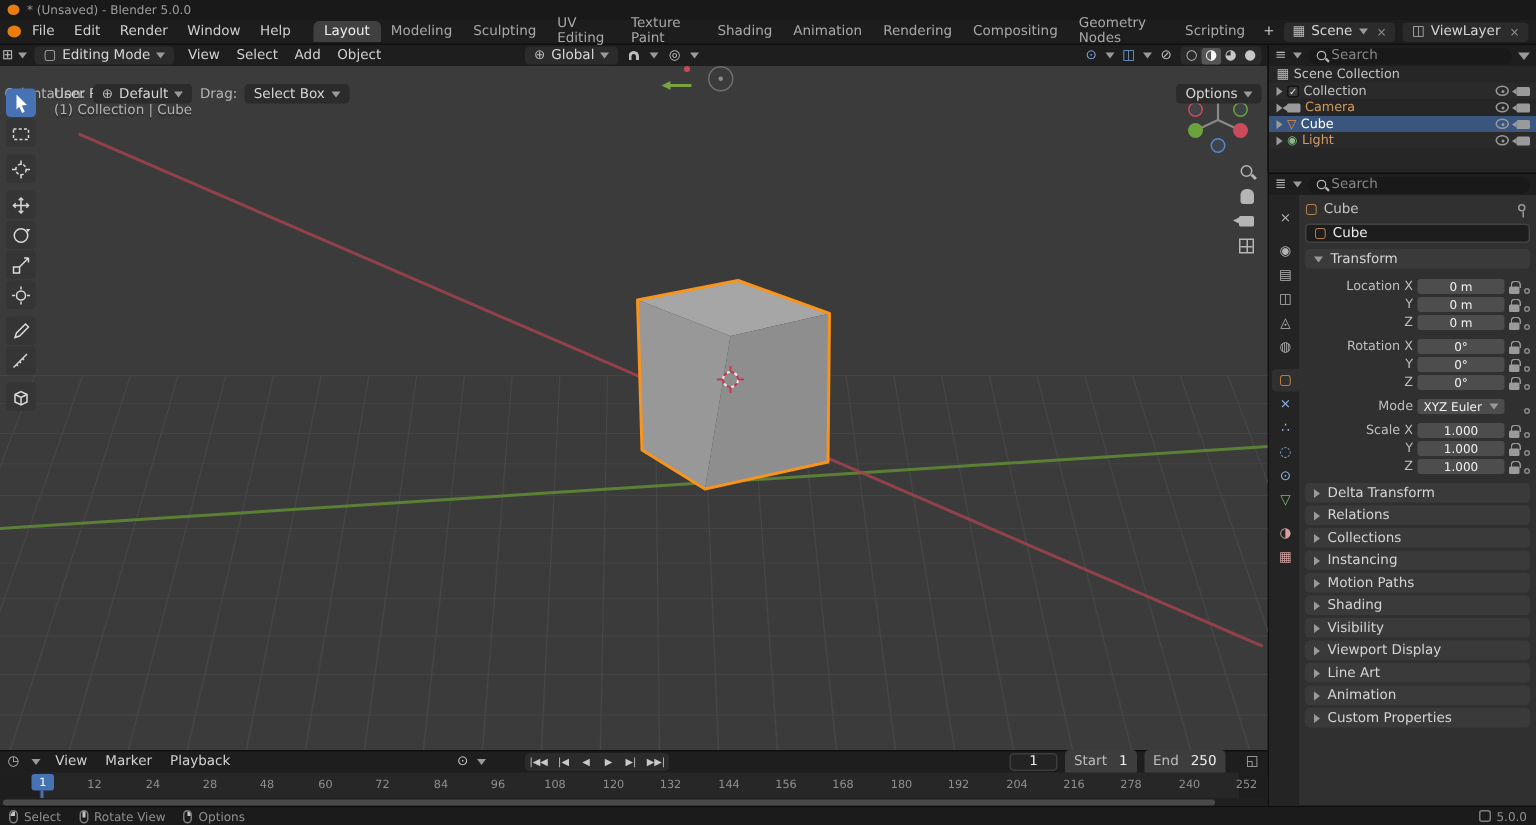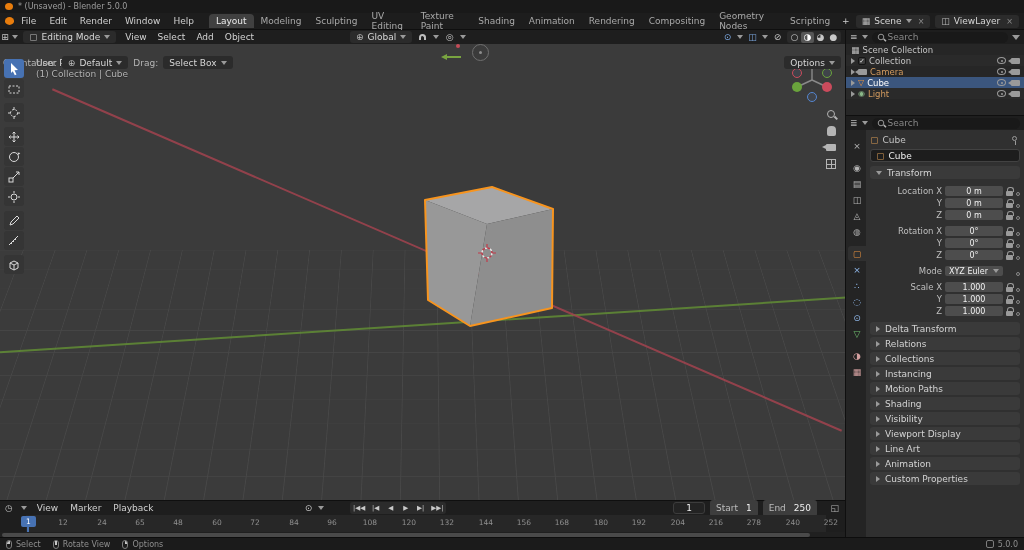--- a/index.html
+++ b/index.html
@@ -606,21 +606,21 @@
           <span class="val">250</span>
         </span>
     </span>
     <span class="tl-ricn">◱</span>
   </div>
   <div class="tl-ruler">
     <div class="rdim" style="left:0;width:26px"></div>
     <div class="rdim" style="left:826px;right:0"></div>
     <span class="rlab" style="left:53px">12</span>
     <span class="rlab" style="left:92px">24</span>
-    <span class="rlab" style="left:130px">65</span>
+    <span class="rlab" style="left:130px">28</span>
     <span class="rlab" style="left:168px">48</span>
     <span class="rlab" style="left:207px">60</span>
     <span class="rlab" style="left:245px">72</span>
     <span class="rlab" style="left:284px">84</span>
     <span class="rlab" style="left:322px">96</span>
     <span class="rlab" style="left:360px">108</span>
     <span class="rlab" style="left:399px">120</span>
     <span class="rlab" style="left:437px">132</span>
     <span class="rlab" style="left:476px">144</span>
     <span class="rlab" style="left:514px">156</span>

